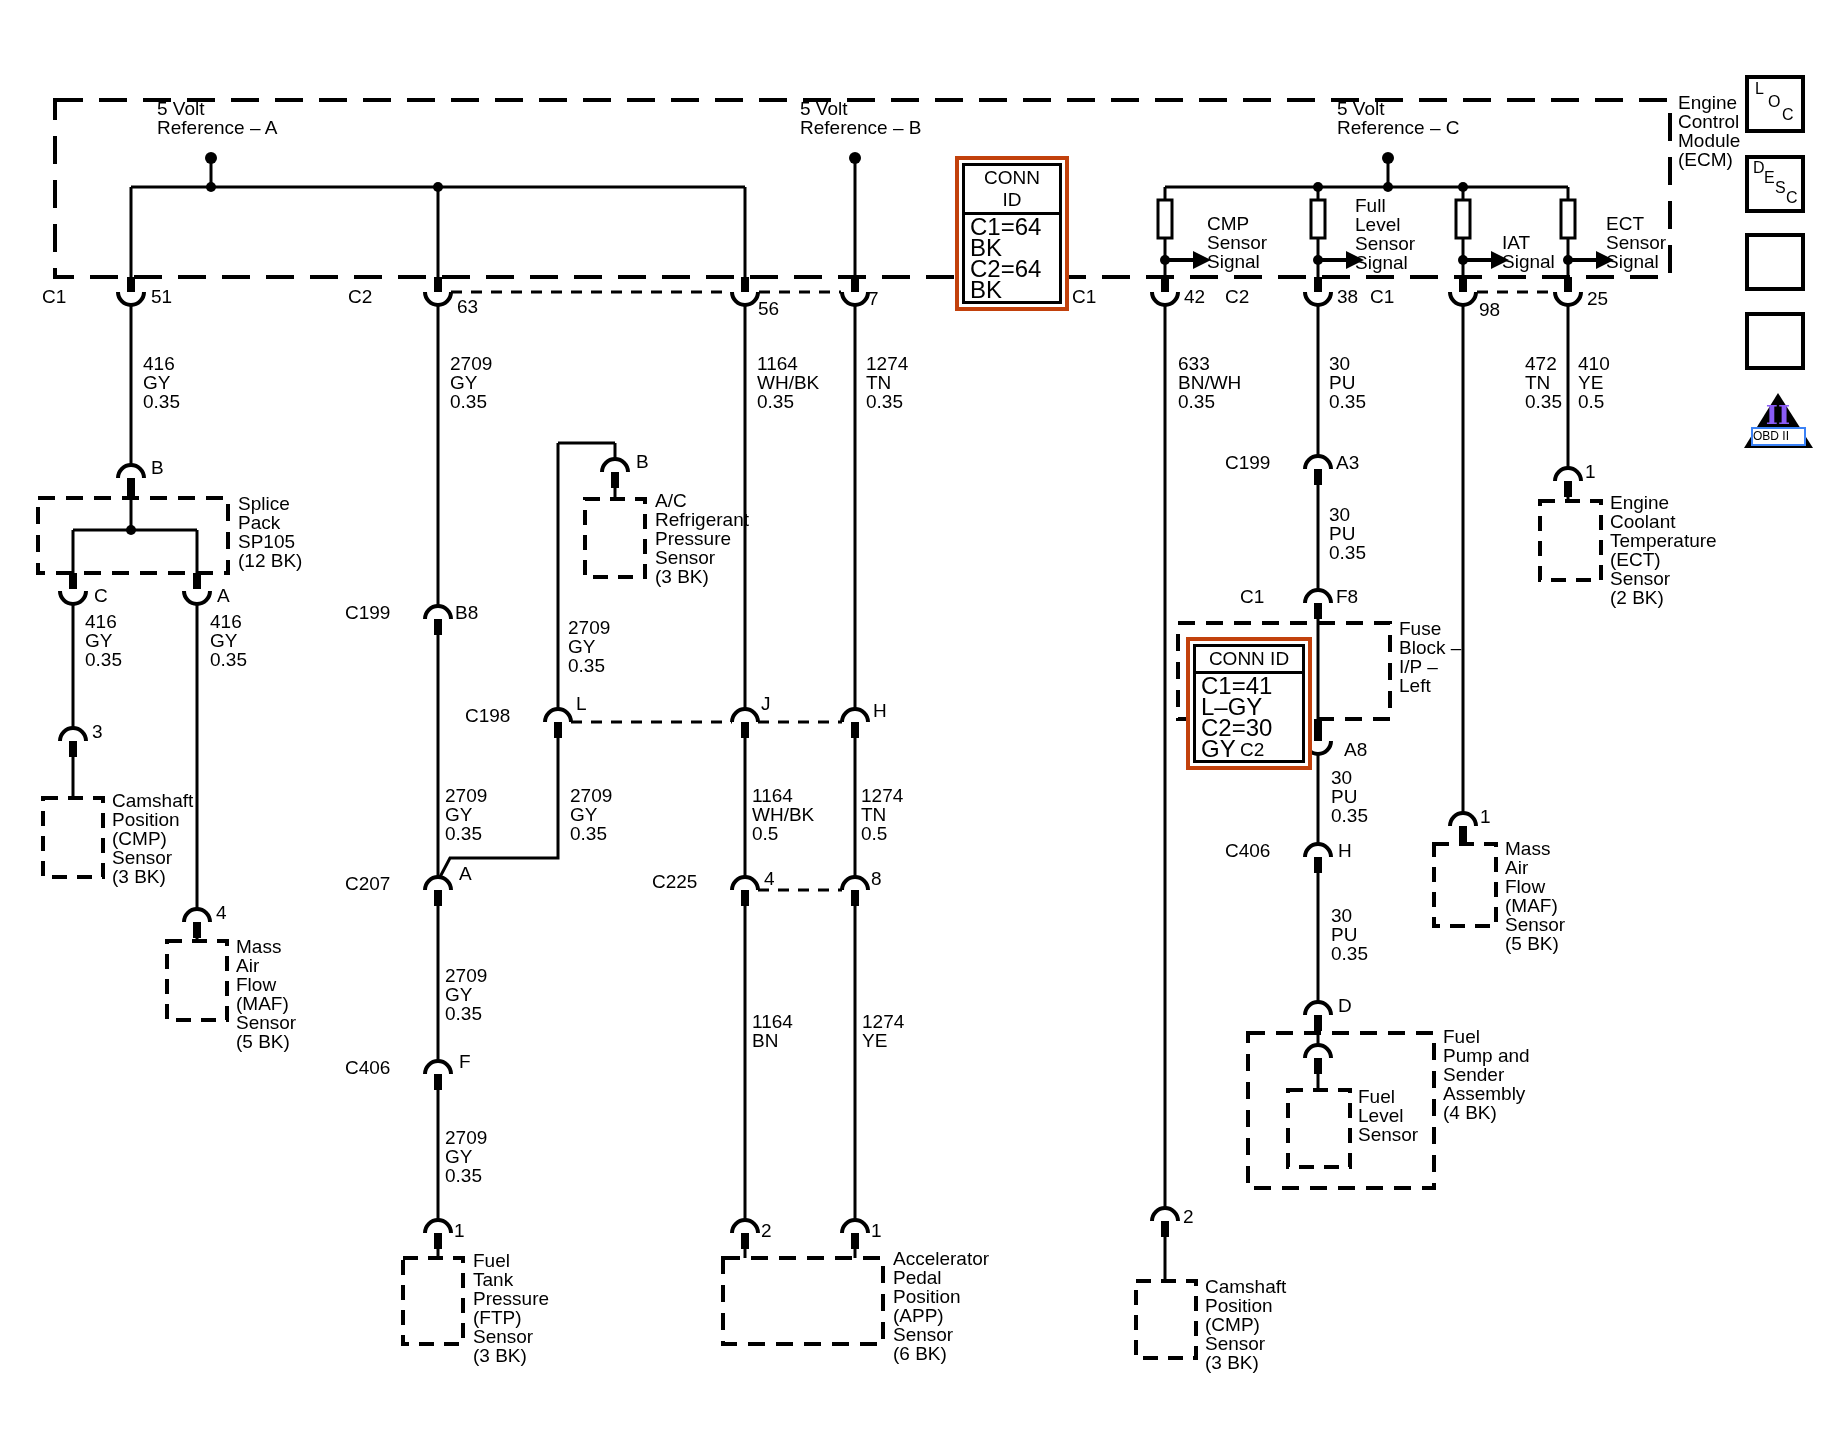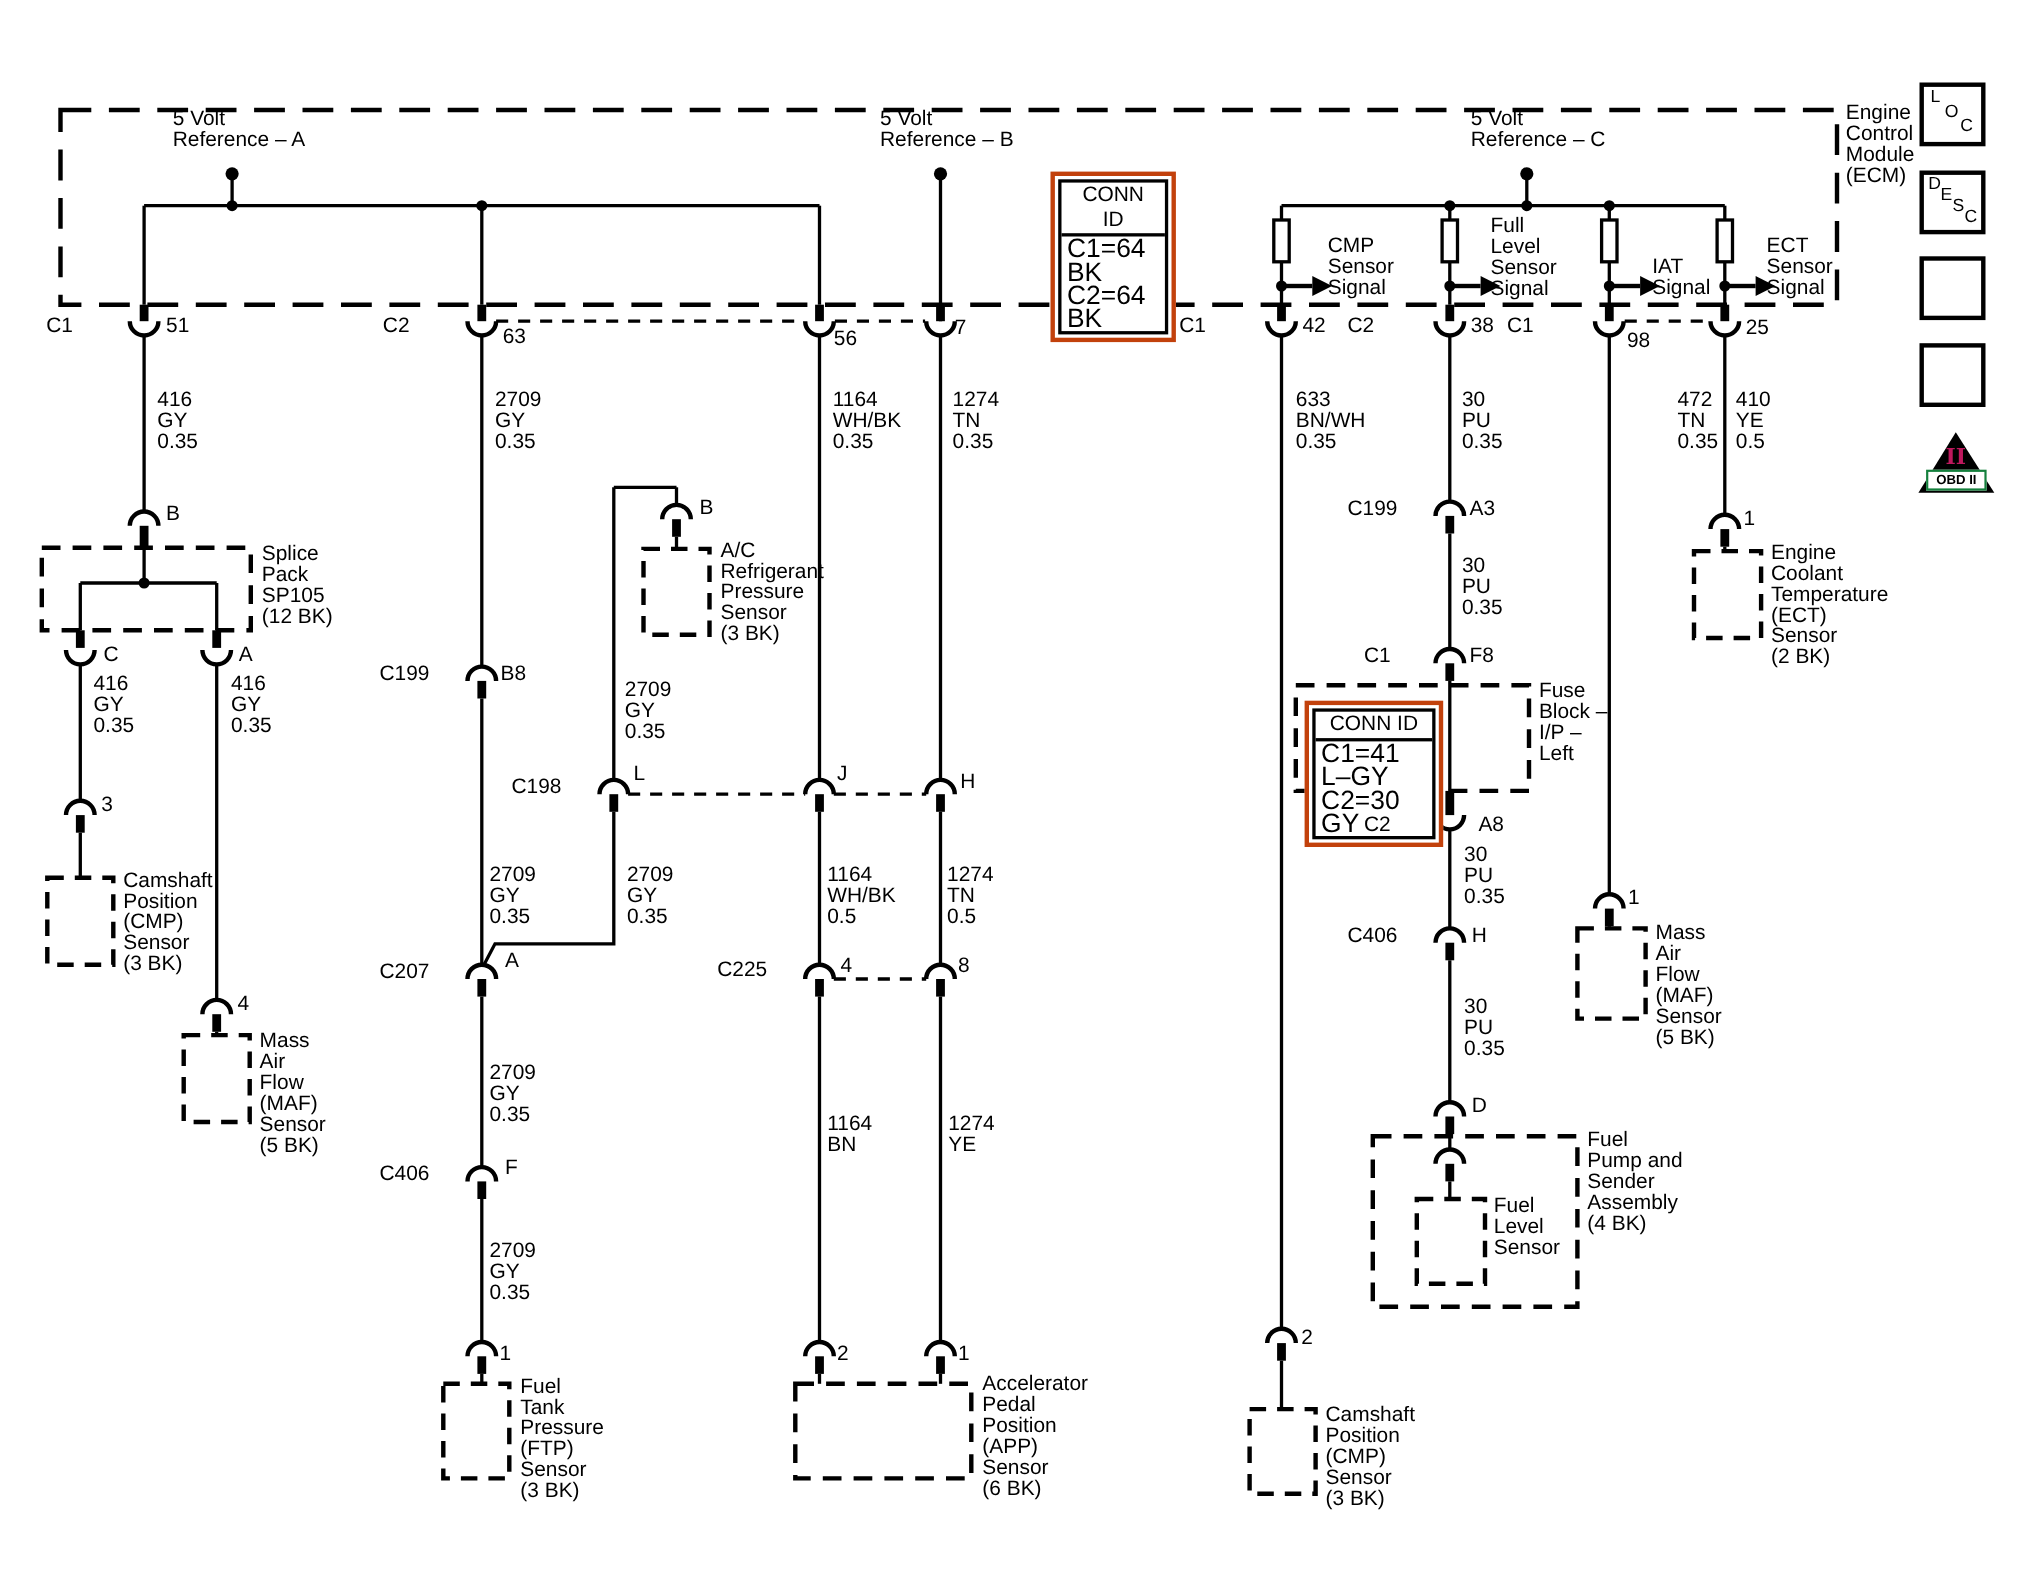--- a/index.html
+++ b/index.html
@@ -7,24 +7,24 @@
           font-family:"Liberation Sans",sans-serif;color:#000;}
   #wiring{position:absolute;left:0;top:0;}
   .lbl{position:absolute;white-space:pre-line;font-size:19px;line-height:19px;color:#000;}
   .r{}
   .connid{position:absolute;background:#fff;border:4px solid #c2410c;padding:3px;}
   .connid .inner{border:3px solid #000;}
   .connid .hdr{font-size:19px;text-align:center;padding:1px 8px;border-bottom:3px solid #000;}
   .connid .rows{font-size:24px;line-height:21px;padding:1px 5px;white-space:pre-line;}
   .iconbox{position:absolute;width:52px;height:50px;border:4px solid #000;background:#fff;}
   .iconbox span{position:absolute;font-size:16px;}
-  .obd-numeral{position:absolute;left:1758px;top:404px;width:40px;text-align:center;color:#be185d;
-               font-family:"DejaVu Serif",serif;font-weight:bold;font-size:20px;line-height:22px;}
+  .obd-numeral{position:absolute;left:1758px;top:404px;width:40px;text-align:center;color:#8b5cf6;
+               font-family:"DejaVu Serif",serif;font-weight:bold;font-size:26px;line-height:22px;}
   .obd-label{position:absolute;left:1751px;top:427px;width:51px;height:15px;background:#fff;
-             border:2px solid #15803d;color:#000;font-size:12px;font-weight:bold;text-align:center;line-height:15px;}
+             border:2px solid #3b82f6;color:#000;font-size:12px;font-weight:normal;line-height:15px;}
 </style>
 </head>
 <body>
 
 <div id="canvas">
 
 <svg id="wiring" width="1847" height="1437" viewBox="0 0 1847 1437">
   <g stroke="#000" fill="none" stroke-width="3">
 
     <rect x="55" y="100" width="1615" height="177" stroke-width="4" stroke-dasharray="28 16"></rect>

